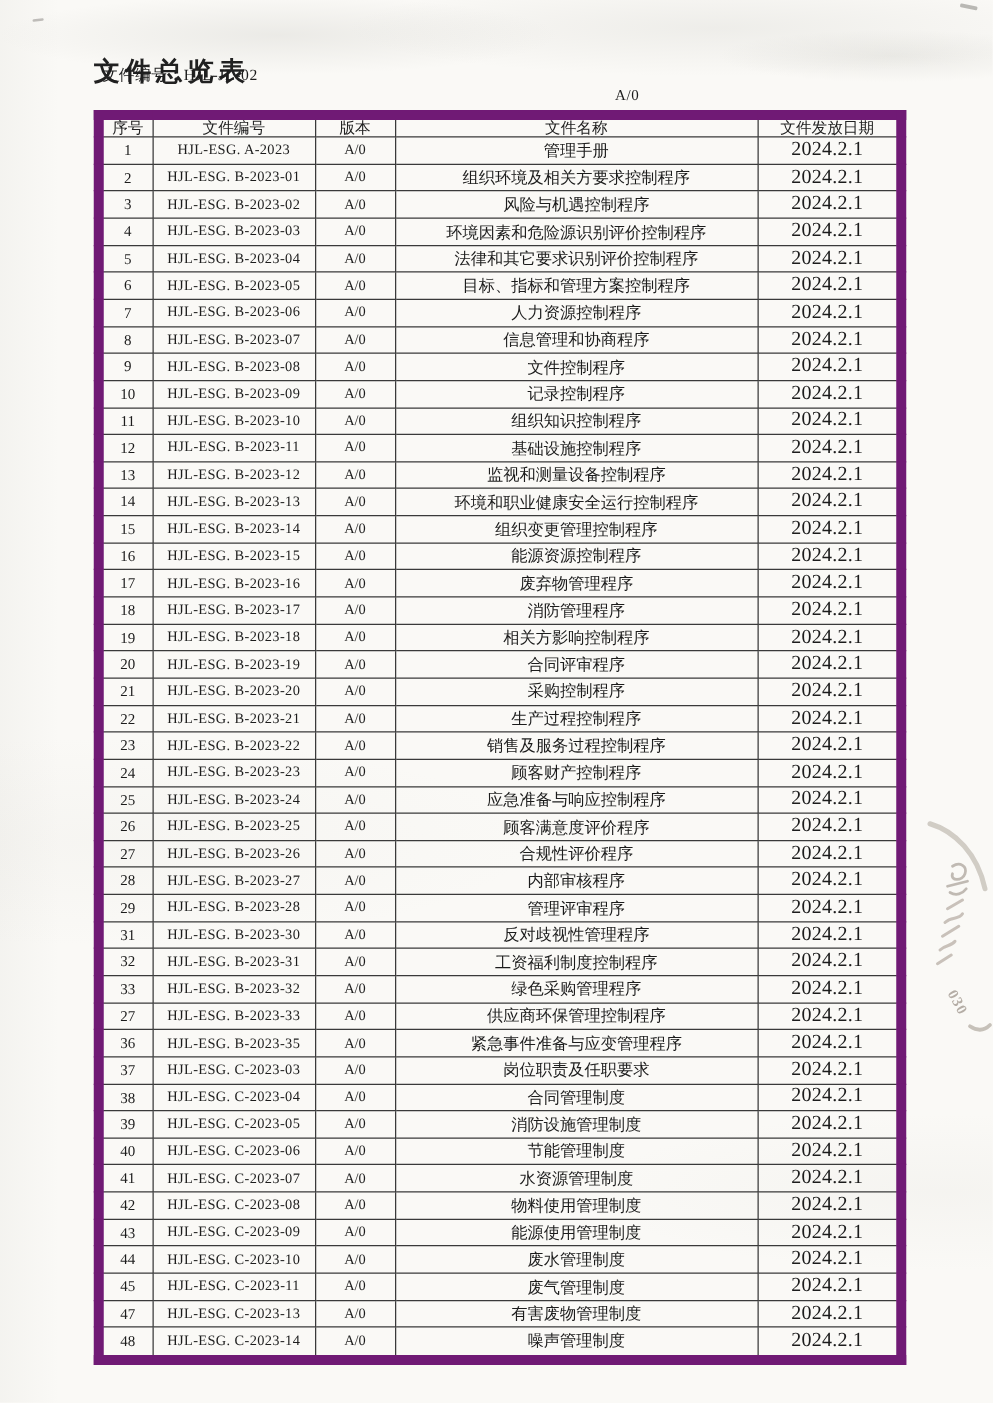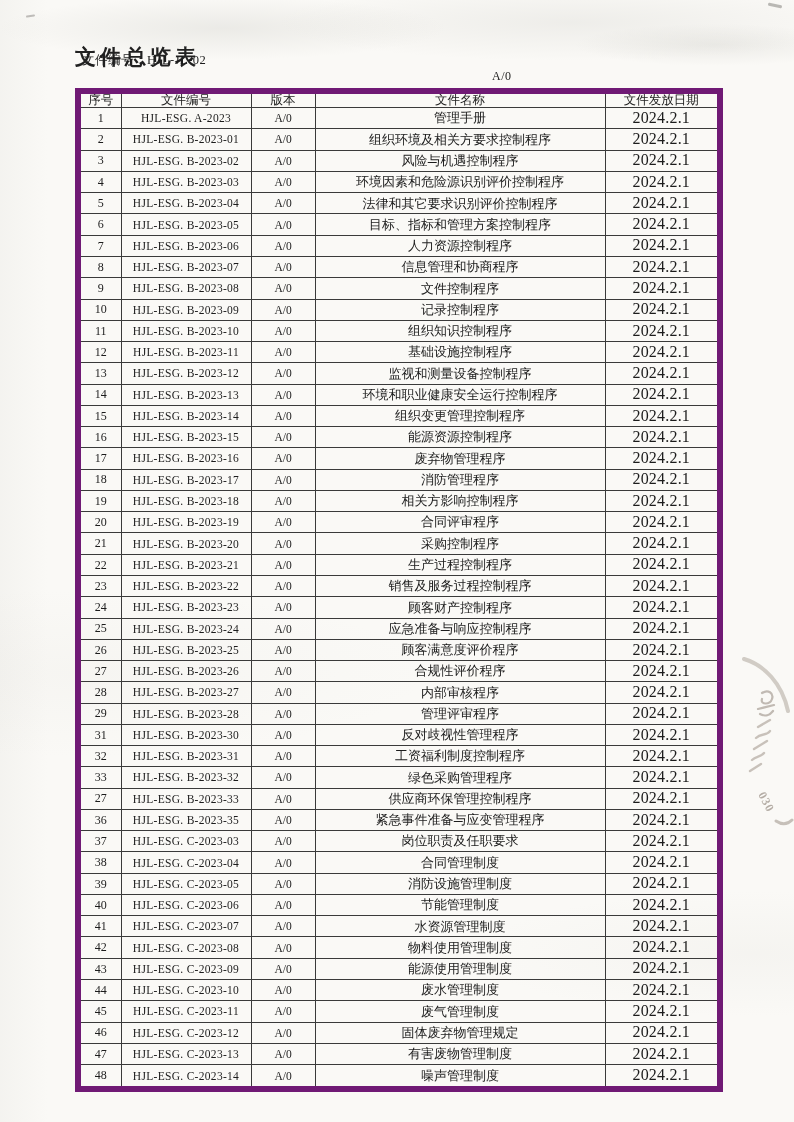--- a/index.html
+++ b/index.html
@@ -64,21 +64,21 @@
   table.doc-table td {
     border: 1px solid #3a3a3a;
     padding: 0;
     vertical-align: middle;
     text-align: center;
     line-height: 1.05;
     white-space: nowrap;
     overflow: hidden;
     font-weight: normal;
   }
-  table.doc-table { border: 6px solid #701a75; }
+  table.doc-table { border: 8px solid #701a75; }
   table.doc-table thead th { font-size: 12.5px; color: #222; }
   td.col-seq   { font-size: 12px; }
   td.col-code  { font-size: 11.5px; letter-spacing: 0.3px; }
   td.col-version { font-size: 11.5px; }
   th.col-name, td.col-name {
     text-align: left;
     padding-left: 5px;
     font-size: 13px;
   }
   td.col-date { font-size: 16px; font-weight: bold; letter-spacing: 0.2px; }
@@ -426,27 +426,20 @@
           <td class="col-date">2024.2.1</td>
         </tr>
         <tr>
           <td class="col-seq">45</td>
           <td class="col-code">HJL-ESG. C-2023-11</td>
           <td class="col-version">A/0</td>
           <td class="col-name">废气管理制度</td>
           <td class="col-date">2024.2.1</td>
         </tr>
         <tr>
-          <td class="col-seq">46</td>
-          <td class="col-code">HJL-ESG. C-2023-12</td>
-          <td class="col-version">A/0</td>
-          <td class="col-name">固体废弃物管理规定</td>
-          <td class="col-date">2024.2.1</td>
-        </tr>
-        <tr>
           <td class="col-seq">47</td>
           <td class="col-code">HJL-ESG. C-2023-13</td>
           <td class="col-version">A/0</td>
           <td class="col-name">有害废物管理制度</td>
           <td class="col-date">2024.2.1</td>
         </tr>
         <tr>
           <td class="col-seq">48</td>
           <td class="col-code">HJL-ESG. C-2023-14</td>
           <td class="col-version">A/0</td>

